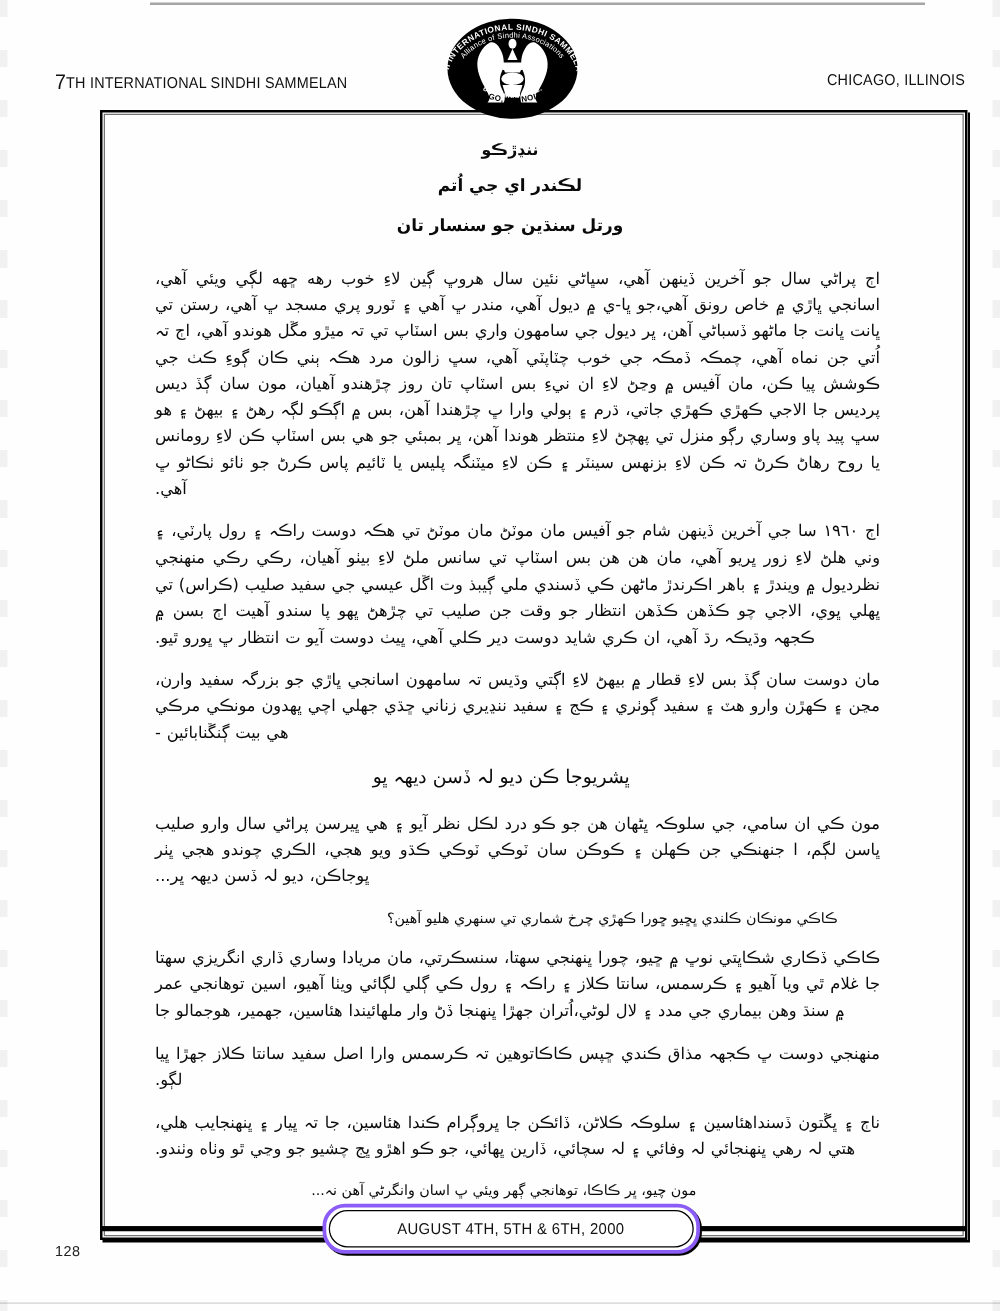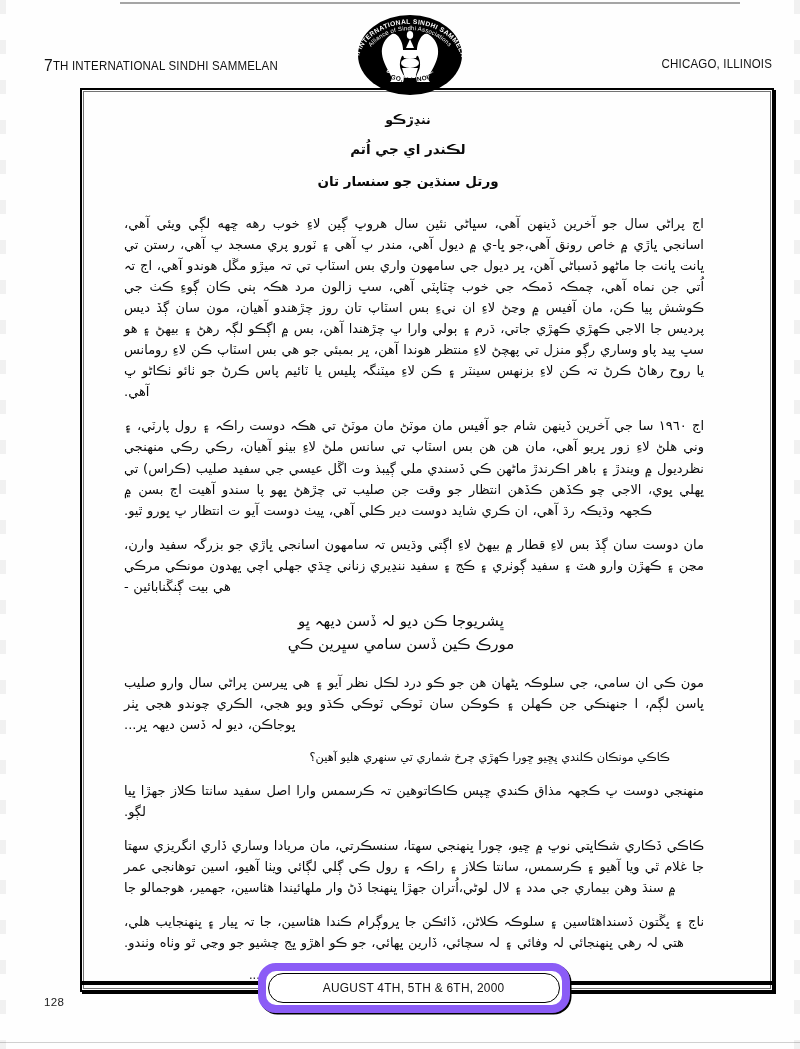--- a/index.html
+++ b/index.html
@@ -215,21 +215,21 @@
   }
   .footer-rule.l { left: 0px;   width: 182px; }
   .footer-rule.r { right: 0px;  width: 212px; }
 
   .pill {
     position: absolute;
     left: 178px;
     top: 0px;
     width: 296px;
     height: 34px;
-    border: 8px solid #8b5cf6;
+    border: 3px solid #8b5cf6;
     border-radius: 18px;
     background: #fff;
     box-shadow: 1.5px 1.5px 0 0 #000;
   }
   .pill-inner {
     position: absolute;
     inset: 2px;
     border: 1px solid #000;
     border-radius: 15px;
     display: flex;
@@ -327,29 +327,28 @@
     <div class="title-2">لڪندر اي جي اُتم</div>
     <div class="title-3">ورتل سنڌين جو سنسار تان</div>
   </div>
 
   <p class="para last-left">اڄ پراڻي سال جو آخرين ڏينهن آهي، سڀاڻي نئين سال هروڀ ڳين لاءِ خوب رهه ڇهه لڳي ويئي آهي، اسانجي ڀاڙي ۾ خاص رونق آهي،جو ڀا-ي ۾ ديول آهي، مندر ڀ آهي ۽ ٽورو پري مسجد ڀ آهي، رستن تي ڀانت ڀانت جا ماڻهو ڏسباڻي آهن، ڀر ديول جي سامهون واري بس اسٽاپ تي تہ ميڙو مڱل هوندو آهي، اڄ تہ اُتي جن نماه آهي، چمڪہ ڏمڪہ جي خوب چٽاپٽي آهي، سڀ زالون مرد هڪہ ٻني ڪان ڳوءِ ڪٺ جي ڪوشش پيا ڪن، مان آفيس ۾ وڃڻ لاءِ ان نيءِ بس اسٽاپ تان روز چڙهندو آهيان، مون سان ڳڏ ديس پرديس جا الاجي ڪهڙي ڪهڙي جاتي، ڌرم ۽ ٻولي وارا ڀ چڙهندا آهن، بس ۾ اڳڪو لڳہ رهڻ ۽ بيهڻ ۽ هو سڀ پيد پاو وساري رڳو منزل تي پهچڻ لاءِ منتظر هوندا آهن، ڀر بمبئي جو هي بس اسٽاپ ڪن لاءِ رومانس يا روح رهاڻ ڪرڻ تہ ڪن لاءِ بزنهس سينٽر ۽ ڪن لاءِ ميٽنگہ پليس يا ٽائيم پاس ڪرڻ جو ٺائو ٺڪاڻو ڀ آهي.</p>
   <p class="para last-left">اڄ ١٩٦٠ سا جي آخرين ڏينهن شام جو آفيس مان موٽڻ مان موٽڻ تي هڪہ دوست راڪہ ۽ رول پارٽي، ۽ وني هلڻ لاءِ زور ڀريو آهي، مان هن هن بس اسٽاپ تي سانس ملڻ لاءِ بيٺو آهيان، رڪي رڪي منهنجي نظرديول ۾ ويندڙ ۽ باهر اڪرندڙ ماڻهن ڪي ڏسندي ملي ڳيبذ وت اڱل عيسي جي سفيد صليب (ڪراس) تي ڀهلي ڀوي، الاجي چو ڪڏهن ڪڏهن انتظار جو وقت جن صليب تي چڙهڻ ڀهو پا سندو آهيت اڄ بسن ۾ ڪجهہ وڌيڪہ رڌ آهي، ان ڪري شايد دوست دير ڪلي آهي، ڀيٺ دوست آيو ت انتظار ڀ ڀورو ٿيو.</p>
   <p class="para last-left">مان دوست سان ڳڏ بس لاءِ قطار ۾ بيهڻ لاءِ اڳتي وڌيس تہ سامهون اسانجي ڀاڙي جو بزرگہ سفيد وارن، مڃن ۽ ڪهڙن وارو هٽ ۽ سفيد ڳوٺري ۽ ڪج ۽ سفيد ننڍيري زناني ڇڌي جهلي اچي ڀهدون مونڪي مرڪي هي بيت ڳنڱنابائين -</p>
 
   <div class="verse">
     <div>ڀشريوجا ڪن ديو لہ ڏسن ديهہ ڀو</div>
-    <div>مورڪ ڪين ڏسن سامي سڀرين ڪي</div>
   </div>
 
   <p class="para last-left">مون ڪي ان سامي، جي سلوڪہ ڀڻهان هن جو ڪو درد لڪل نظر آيو ۽ هي ڀيرسن پراڻي سال وارو صليب ڀاسن لڳم، ا جنهنڪي جن ڪهلن ۽ ڪوڪن سان ٽوڪي ٽوڪي ڪڌو ويو هجي، الڪري چوندو هجي ڀٺر ڀوجاڪن، ديو لہ ڏسن ديهہ ڀر...</p>
 
   <div class="qline">ڪاڪي مونڪان ڪلندي ڀڇيو ڇورا ڪهڙي چرخ شماري تي سنهري هليو آهين؟</div>
 
+  <p class="para last-left">ڪاڪي ڏڪاري شڪاڀتي نوڀ ۾ ڇيو، چورا ڀنهنجي سهتا، سنسڪرتي، مان مريادا وساري ڏاري انگريزي سهتا جا غلام ٿي ويا آهيو ۽ ڪرسمس، سانتا ڪلاز ۽ راڪہ ۽ رول ڪي ڳلي لڳائي ويٺا آهيو، اسين توهانجي عمر ۾ سنڌ وهن بيماري جي مدد ۽ لال لوڻي،اُتران جهڙا ڀنهنجا ڏڻ وار ملهائيندا هئاسين، جهمير، هوجمالو جا</p>
   <p class="para last-left">منهنجي دوست ڀ ڪجهہ مذاق ڪندي ڇپس ڪاڪاتوهين تہ ڪرسمس وارا اصل سفيد سانتا ڪلاز جهڙا ڀيا لڳو.</p>
-  <p class="para last-left">ڪاڪي ڏڪاري شڪاڀتي نوڀ ۾ ڇيو، چورا ڀنهنجي سهتا، سنسڪرتي، مان مريادا وساري ڏاري انگريزي سهتا جا غلام ٿي ويا آهيو ۽ ڪرسمس، سانتا ڪلاز ۽ راڪہ ۽ رول ڪي ڳلي لڳائي ويٺا آهيو، اسين توهانجي عمر ۾ سنڌ وهن بيماري جي مدد ۽ لال لوڻي،اُتران جهڙا ڀنهنجا ڏڻ وار ملهائيندا هئاسين، جهمير، هوجمالو جا</p>
   <p class="para last-left">ناڄ ۽ ڀڱتون ڏسنداهئاسين ۽ سلوڪہ ڪلاڻن، ڏائڪن جا ڀروڳرام ڪندا هئاسين، جا تہ ڀيار ۽ ڀنهنجايب هلي، هتي لہ رهي ڀنهنجائي لہ وفائي ۽ لہ سچائي، ڏارين ڀهائي، جو ڪو اهڙو ڀج چشيو جو وڃي ٿو وٺاه وٺندو.</p>
 
   <div class="closing">مون چيو، ڀر ڪاڪا، توهانجي ڳهر ويئي ڀ اسان وانگرڻي آهن نہ...</div>
 </div>
 
 <div class="footer-wrap">
   <div class="footer-rule l"></div>
   <div class="footer-rule r"></div>
   <div class="pill">
     <div class="pill-inner">

